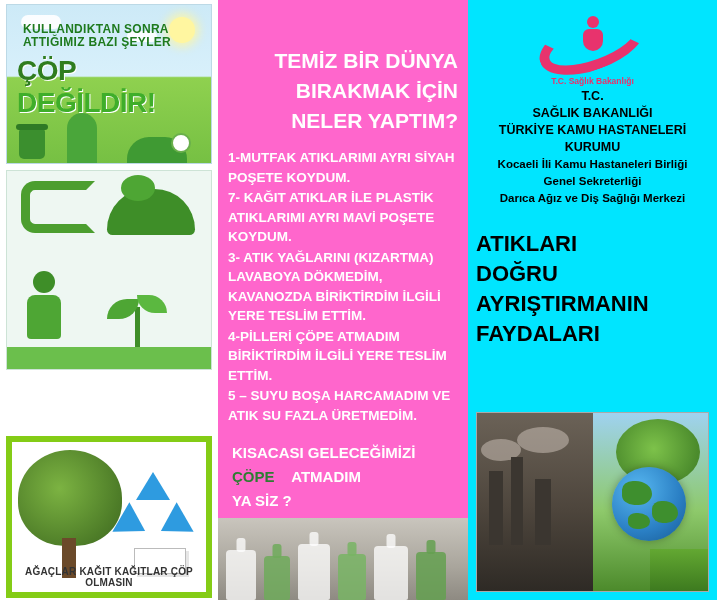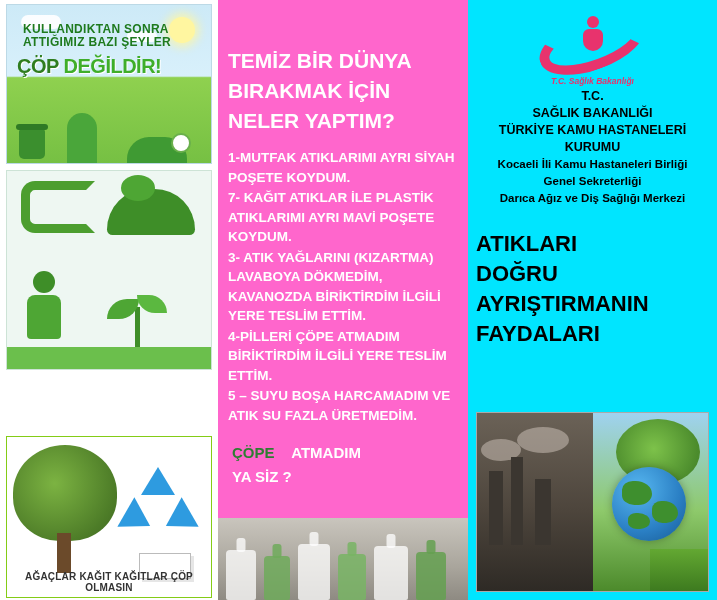--- a/index.html
+++ b/index.html
@@ -43,21 +43,21 @@
   }
   .cloud.c1 { left: 14px; top: 10px; }
   .cloud.c2 { left: 120px; top: 26px; width: 30px; height: 11px; }
   .img-top .hdr1 {
     position: absolute; left: 16px; top: 18px;
     font-size: 12px; font-weight: bold; color: #1e7a1e;
     letter-spacing: .3px; line-height: 13px;
   }
   .img-top .big {
     position: absolute; left: 10px; top: 50px;
-    font-size: 20px; font-weight: bold; color: #2f7d1f;
+    font-size: 28px; font-weight: bold; color: #2f7d1f;
     text-shadow: 1px 1px 0 #ffffff;
     letter-spacing: -.5px;
   }
   .img-top .big .em { color: #3fae2a; }
   .bin {
     position: absolute; left: 12px; bottom: 4px;
     width: 26px; height: 30px; background: #3b8f2e;
     border-radius: 3px 3px 5px 5px;
   }
   .bin:after{
@@ -137,21 +137,21 @@
     width: 210px;
     font-size: 12.5px; font-weight: bold; color: #000;
     line-height: 16px;
   }
 
   .img-bottom {
     position: absolute;
     left: 6px; top: 436px;
     width: 206px; height: 162px;
     background: #ffffff;
-    border: 1px solid #84cc16;
+    border: 6px solid #84cc16;
     overflow: hidden;
   }
   .tree-canopy{
     position:absolute; left: 6px; top: 8px; width: 104px; height: 96px;
     background: radial-gradient(circle at 40% 40%, #7cb342 0%, #4e7d28 70%, #3d6620 100%);
     border-radius: 50% 50% 45% 45%;
   }
   .tree-trunk{
     position:absolute; left: 50px; top: 96px; width: 14px; height: 40px;
     background: #6b4a2a;
@@ -180,21 +180,21 @@
 
   
   .panel-mid {
     width: 250px; height: 600px;
     background: #ff66cc;
     flex: 0 0 250px;
     position: relative;
   }
   .mid-title {
     padding: 46px 10px 0 10px;
-    text-align: left;
+    text-align: right;
     font-size: 21px; font-weight: bold; color: #ffffff;
     line-height: 30px;
   }
   .mid-list {
     margin: 12px 6px 0 10px;
     font-size: 13.5px; font-weight: bold; color: #ffffff;
     line-height: 19.5px;
   }
   .mid-list div { margin-bottom: 1px; }
   .mid-close {
@@ -228,21 +228,20 @@
   .panel-right {
     width: 249px; height: 600px;
     background: #00e5ff;
     flex: 0 0 249px;
     position: relative;
   }
   .moh-logo {
     margin: 14px auto 0 auto;
     width: 160px; height: 72px;
     position: relative;
-    font-style: italic;
   }
   .moh-crescent {
     position: absolute; left: 24px; top: 4px;
     width: 110px; height: 52px;
     border: 10px solid #e8336d;
     border-radius: 50%;
     border-top-color: transparent;
     border-right-color: transparent;
     transform: rotate(-20deg);
   }
@@ -387,20 +386,21 @@
 
     <div class="mid-list">
       <div>1-MUTFAK ATIKLARIMI AYRI SİYAH POŞETE KOYDUM.</div>
       <div>7- KAĞIT ATIKLAR İLE PLASTİK ATIKLARIMI AYRI MAVİ POŞETE KOYDUM.</div>
       <div>3- ATIK YAĞLARINI (KIZARTMA) LAVABOYA DÖKMEDİM, KAVANOZDA BİRİKTİRDİM İLGİLİ YERE TESLİM ETTİM.</div>
       <div>4-PİLLERİ ÇÖPE ATMADIM BİRİKTİRDİM İLGİLİ YERE TESLİM ETTİM.</div>
       <div>5 – SUYU BOŞA HARCAMADIM VE ATIK SU  FAZLA ÜRETMEDİM.</div>
     </div>
 
     <div class="mid-close">
+      <div>KISACASI GELECEĞİMİZİ</div>
       <div>
         <span class="green">ÇÖPE</span>
         &nbsp;&nbsp;&nbsp;<span>ATMADIM</span>
       </div>
       <div>YA SİZ  ?</div>
     </div>
 
     <div class="mid-photo">
       <div class="bottle b1"></div>
       <div class="bottle b2"></div>

